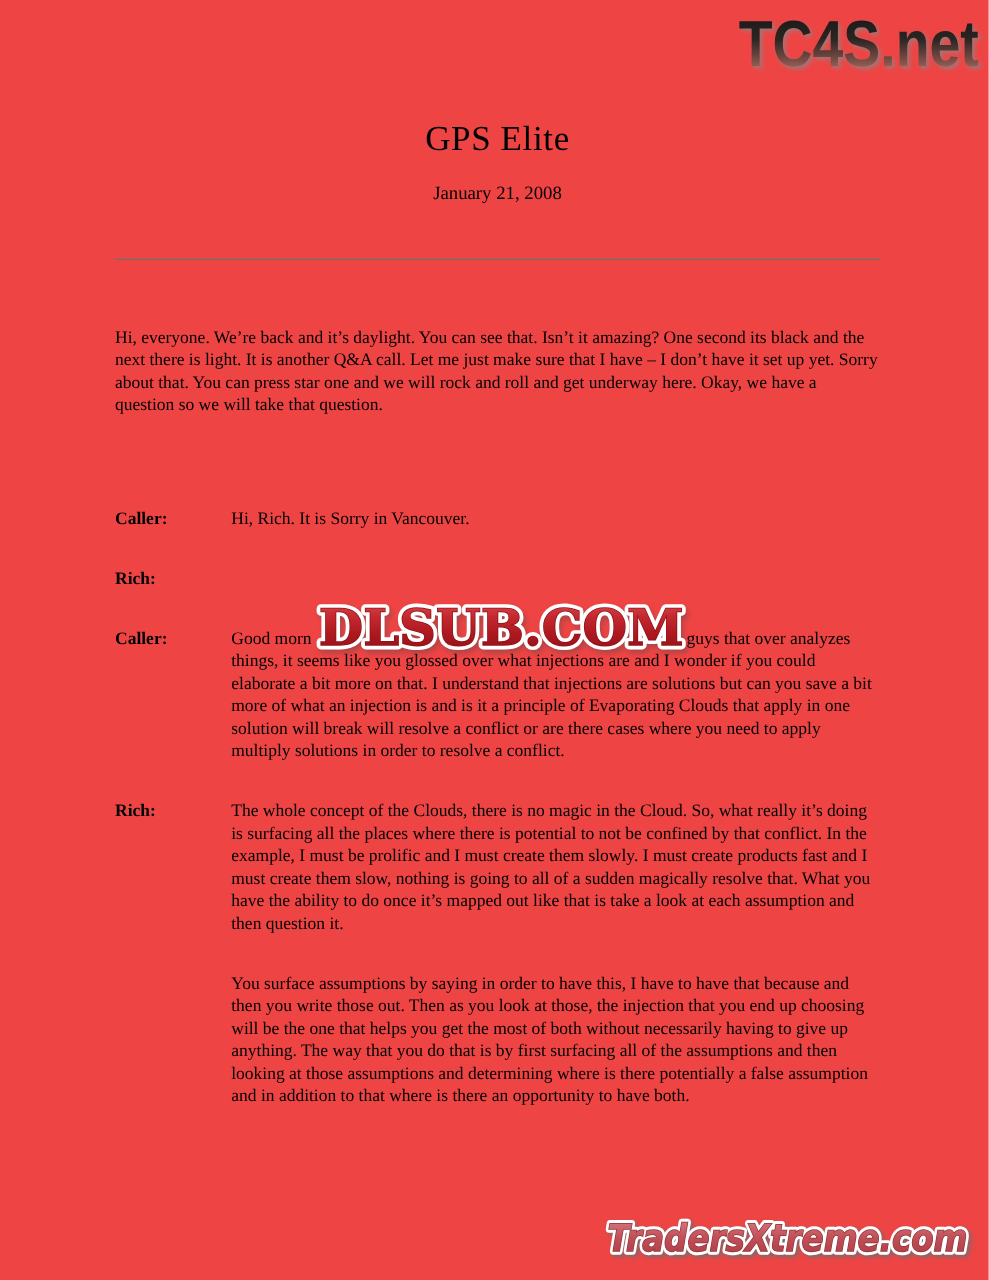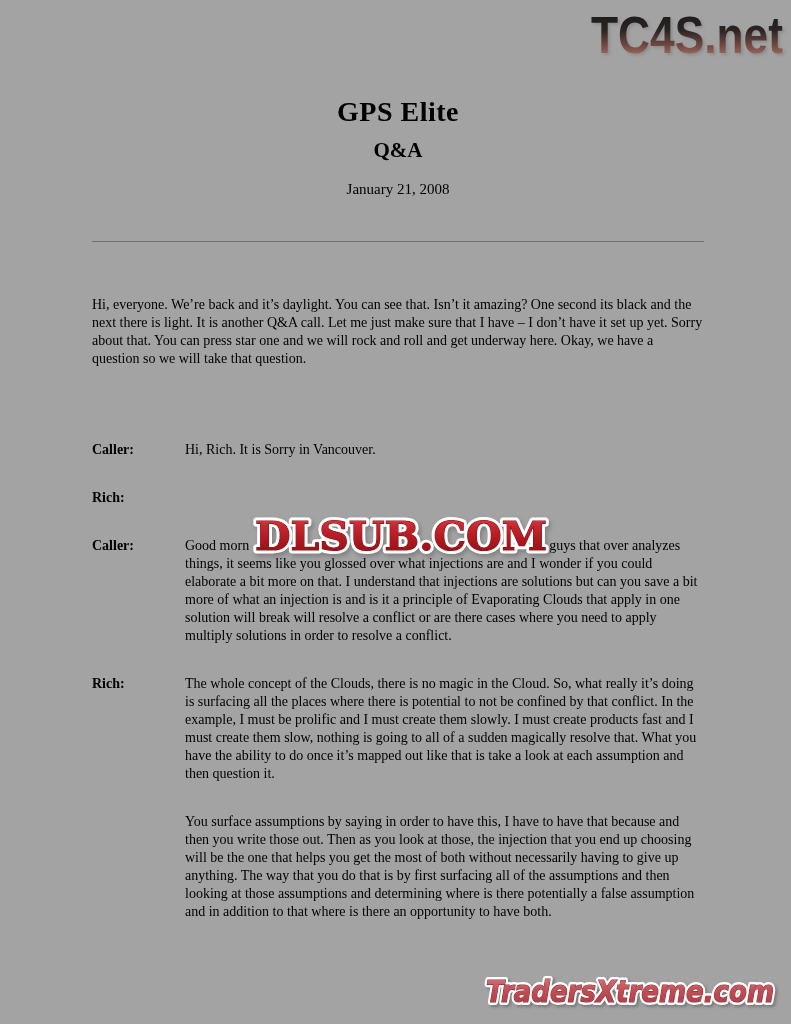--- a/index.html
+++ b/index.html
@@ -1,26 +1,26 @@
 <!DOCTYPE html>
 <html><head>
 <meta charset="utf-8">
 <style>
   html,body{margin:0;padding:0;background:#ffffff;}
   .page{
     position:relative;
     width:791px;height:1024px;
-    background:#a3a3a3;
+    background:#ef4444;
     font-family:"Liberation Serif",serif;
     color:#000;
     overflow:hidden;
   }
   .content{position:absolute;left:92px;top:0;width:612px;}
 
-  .doc-title{margin:95px 0 0;font-size:28px;line-height:34px;font-weight:bold;text-align:center;letter-spacing:.5px;}
+  .doc-title{margin:95px 0 0;font-size:28px;line-height:34px;font-weight:normal;text-align:center;letter-spacing:.5px;}
   .doc-subtitle{margin:8px 0 0;font-size:21px;line-height:26px;font-weight:bold;text-align:center;}
   .doc-date{margin:16px 0 0;font-size:15px;line-height:20px;text-align:center;}
 
   .rule{margin-top:42px;height:0;border-top:1.5px solid #6f6f6f;}
 
   .intro{margin:54px 0 0;font-size:14px;line-height:18px;text-align:left;}
 
   .dialogue{margin-top:73px;}
   .drow{display:flex;font-size:14px;line-height:18px;}
   .drow + .drow{margin-top:30px;}
@@ -57,21 +57,20 @@
           <stop offset="1" stop-color="#cfa99b"></stop>
         </linearGradient>
       </defs>
       <text x="99" y="45" text-anchor="middle" font-family="'Liberation Sans',sans-serif" font-weight="bold" font-size="52" textLength="192" lengthAdjust="spacingAndGlyphs" fill="url(#g-tc4s)">TC4S.net</text>
     </svg>
   </div>
 
   <div class="content">
 
     <h1 class="doc-title">GPS Elite</h1>
-    <h2 class="doc-subtitle">Q&amp;A</h2>
     <div class="doc-date">January 21, 2008</div>
 
     <div class="rule"></div>
 
     <p class="intro">Hi, everyone. We’re back and it’s daylight. You can see that. Isn’t it amazing? One second its black and the next there is light. It is another Q&amp;A call. Let me just make sure that I have – I don’t have it set up yet. Sorry about that. You can press star one and we will rock and roll and get underway here. Okay, we have a question so we will take that question.</p>
 
     <div class="dialogue">
 
       <div class="drow">
         <div class="dlabel">Caller:</div>

